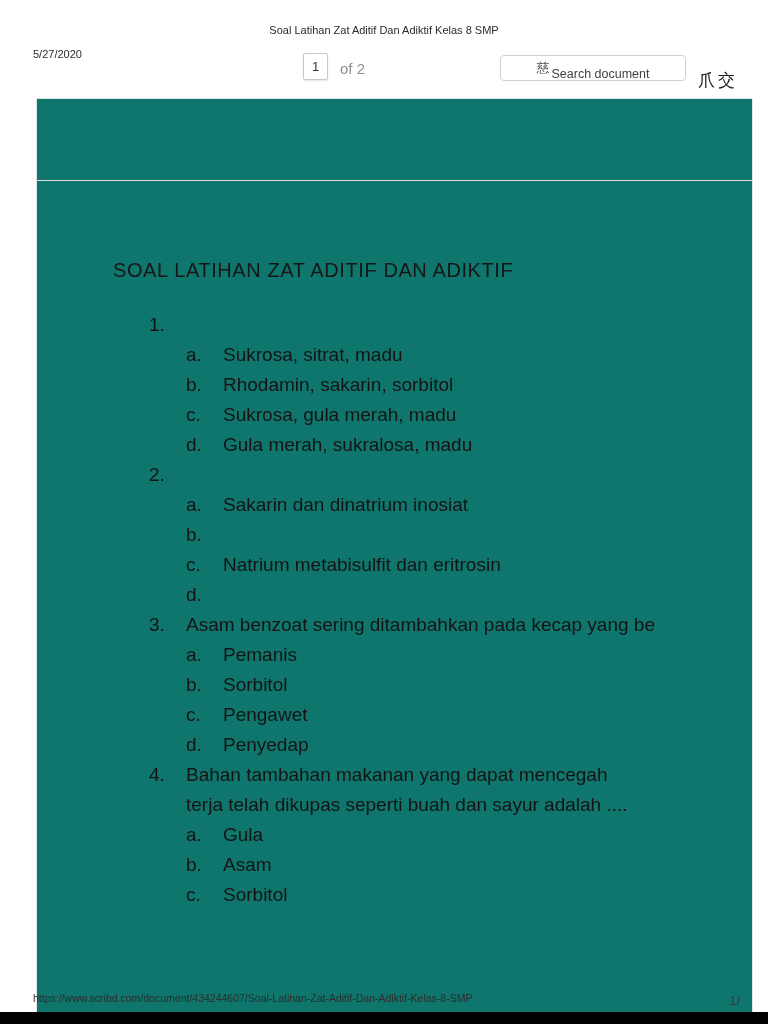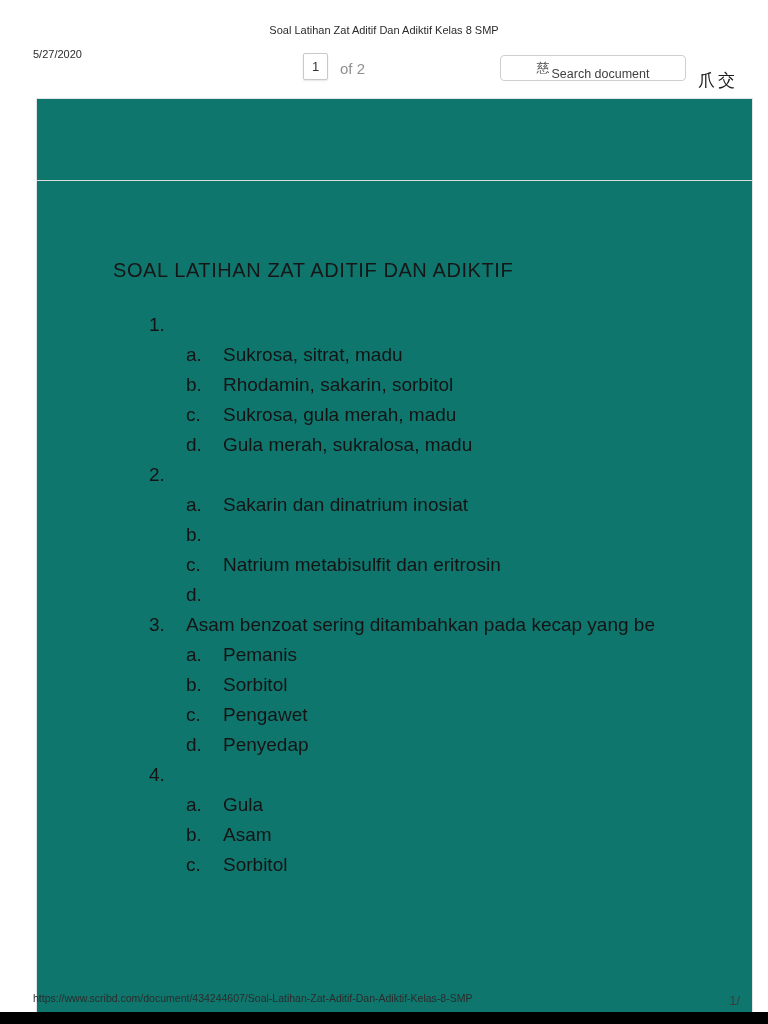--- a/index.html
+++ b/index.html
@@ -150,20 +150,22 @@
   <div class="opt">
     <span class="olabel">d.</span>
     <span class="otext">Penyedap</span>
   </div>
 </div>
   </div>
 
   <div class="q-block">
     <div class="q">
       <span class="qnum">4.</span>
+      <span class="qtext">Bahan tambahan makanan yang dapat mencegah
+terja telah dikupas seperti buah dan sayur adalah ....</span>
     </div>
     <div class="opts">
   <div class="opt">
     <span class="olabel">a.</span>
     <span class="otext">Gula</span>
   </div>
 
   <div class="opt">
     <span class="olabel">b.</span>
     <span class="otext">Asam</span>

